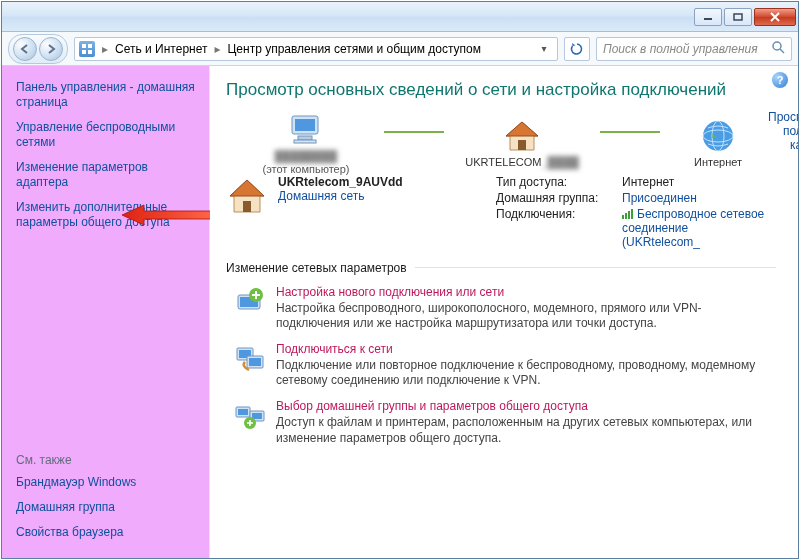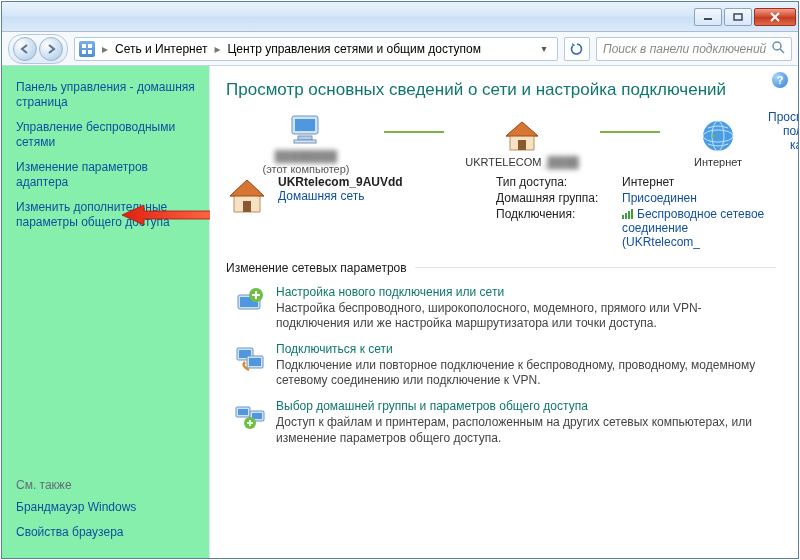--- a/index.html
+++ b/index.html
@@ -114,21 +114,21 @@
     font-style: italic;
     justify-content: space-between;
   }
   .body {
     flex: 1;
     display: flex;
     background: #fff;
   }
   .sidebar {
     width: 208px;
-    background: #86efac;
+    background: #f0abfc;
     border-right: 1px solid #dfe7f1;
     padding: 14px 10px 8px 14px;
     display: flex;
     flex-direction: column;
     position: relative;
   }
   .side-link {
     color: #0f4f9e;
     font-size: 12px;
     margin-bottom: 10px;
@@ -243,21 +243,21 @@
   .sigbars span:nth-child(4){height:10px}
   .tasks { margin-top: 4px; }
   .task {
     display:flex; gap:10px; margin: 10px 0 6px 8px;
   }
   .task .ticon {
     width:32px;height:32px;flex-shrink:0;
     display:flex;align-items:center;justify-content:center;
   }
   .task .tbody .tt {
-    color:#0f766e; font-size:12px; cursor:pointer;
+    color:#be185d; font-size:12px; cursor:pointer;
   }
   .task .tbody .td {
     color:#444; font-size:12px; line-height:1.3; margin-top:2px;
     max-width: 480px;
   }
   .blur { filter: blur(2.5px); color:#888 !important; }
 </style>
 </head>
 <body>
 
@@ -312,21 +312,21 @@
       <span style="flex:1"></span>
       <span class="addr-drop">▾</span>
     </div>
     <div class="refreshbox">
       <svg width="14" height="14">
           <path d="M7 2 A5 5 0 1 1 2.5 4" fill="none" stroke="#2b6cb5" stroke-width="1.6"></path>
           <path d="M2 1 L2.5 4 L5.5 3.4 Z" fill="#2b6cb5"></path>
         </svg>
     </div>
     <div class="searchbox">
-      <span>Поиск в панели подключений</span>
+      <span>Поиск в полной управления</span>
       <span>
         <svg width="13" height="13">
             <circle cx="5" cy="5" r="4" fill="none" stroke="#6a8db3" stroke-width="1.5"></circle>
             <line x1="8" y1="8" x2="12" y2="12" stroke="#6a8db3" stroke-width="1.5"></line>
           </svg>
       </span>
     </div>
   </div>
 
   <div class="body">
@@ -342,20 +342,21 @@
               <stop offset="0" stop-color="#d21"></stop>
               <stop offset="1" stop-color="#f64"></stop>
             </linearGradient>
           </defs>
         <polygon points="0,13 22,3 22,9 90,9 90,17 22,17 22,23" fill="url(#ag)" stroke="#a11" stroke-width="0.8"></polygon>
       </svg>
 
       <div class="side-spacer"></div>
       <div class="side-heading">См. также</div>
       <div class="side-link">Брандмауэр Windows</div>
+      <div class="side-link">Домашняя группа</div>
       <div class="side-link">Свойства браузера</div>
     </div>
 
     <div class="content">
       <div class="helpicon">?</div>
       <h1 class="page-title">Просмотр основных сведений о сети и настройка подключений</h1>
 
       <div class="maprow">
         <div class="netmap">
           <div class="netnode">

